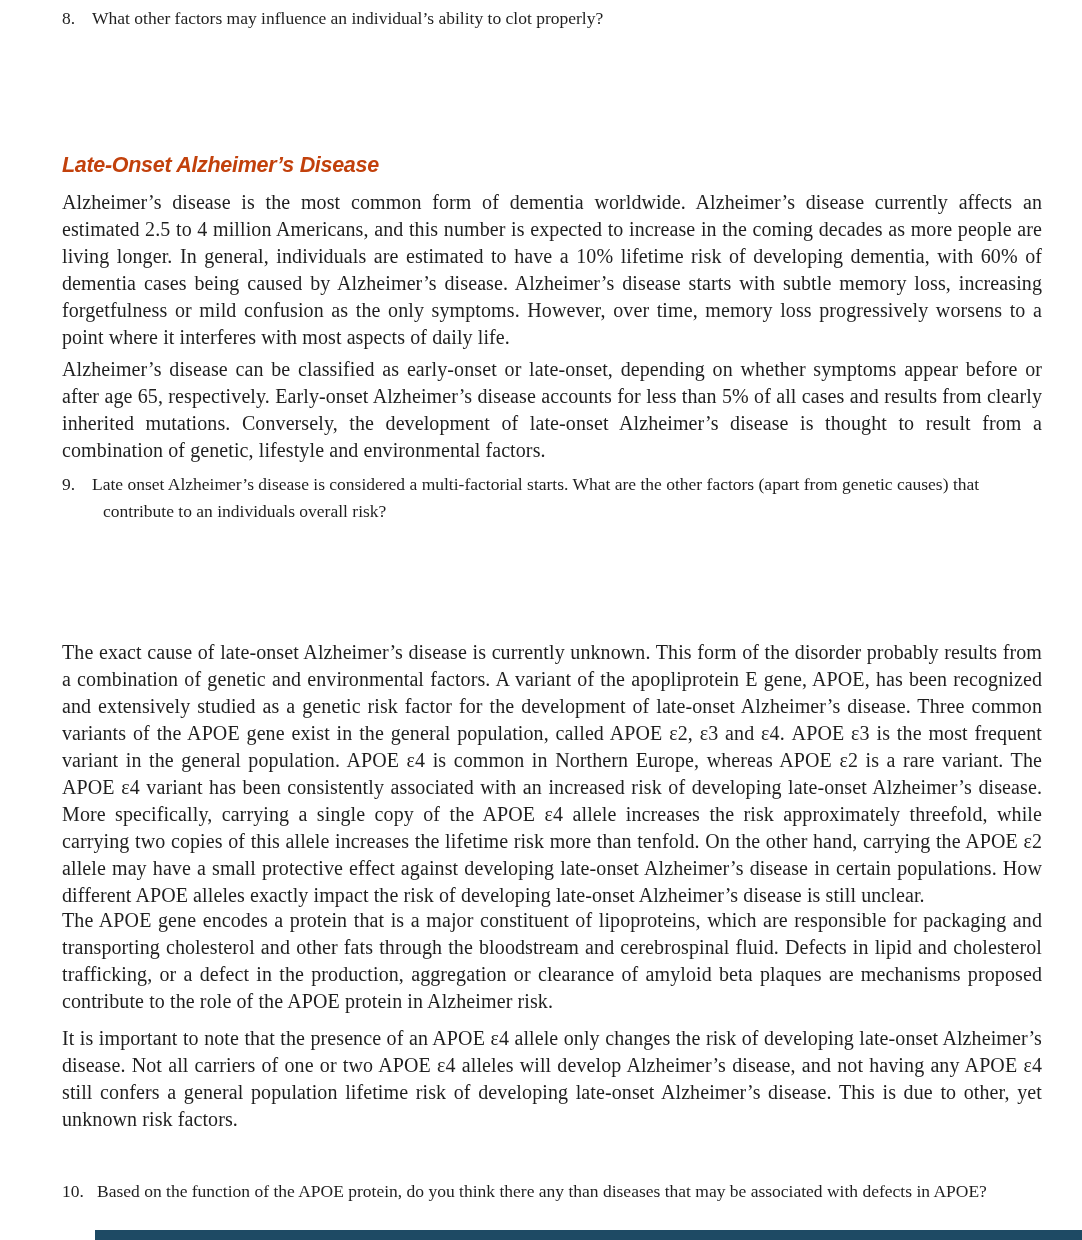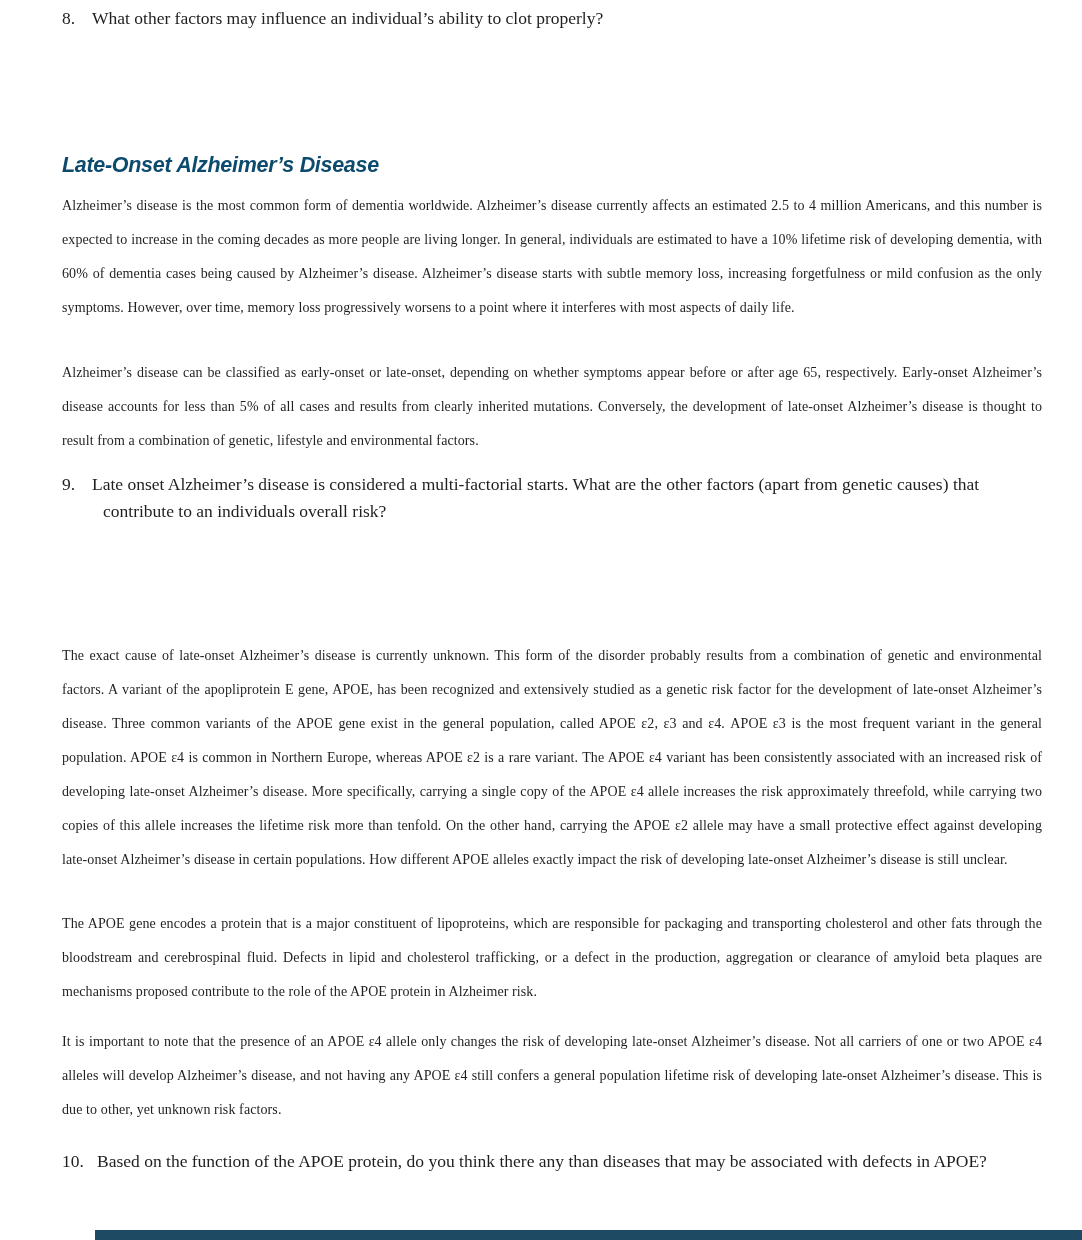--- a/index.html
+++ b/index.html
@@ -12,22 +12,22 @@
     overflow: hidden;
     font-family: "Liberation Serif", "DejaVu Serif", serif;
     color: #1f1f1f;
   }
   .block {
     position: absolute;
     left: 62px;
     width: 980px;
   }
   .body-text {
-    font-size: 14px;
-    line-height: 34px;
+    font-size: 20px;
+    line-height: 27px;
     text-align: justify;
     hyphens: auto;
     -webkit-hyphens: auto;
     letter-spacing: 0.1px;
   }
   .question {
     display: flex;
     align-items: flex-start;
     font-size: 17.5px;
     line-height: 26.5px;
@@ -45,21 +45,21 @@
     text-indent: -11px;
     text-align: left;
   }
   .section-heading {
     font-family: "Liberation Sans", "DejaVu Sans", sans-serif;
     font-style: italic;
     font-weight: bold;
     font-size: 21.5px;
     line-height: 26px;
     letter-spacing: -0.3px;
-    color: #0c4a6e;
+    color: #c2410c;
     text-align: left;
   }
   .footer-bar {
     position: absolute;
     left: 95px;
     right: 0;
     top: 1230px;
     height: 10px;
   }
 </style>
@@ -83,20 +83,20 @@
     <span class="qnum">9.</span>
     <div class="qtext">Late onset Alzheimer’s disease is considered a multi-factorial starts. What are the other factors (apart from genetic causes) that contribute to an individuals overall risk?</div>
   </div>
 
   <p class="block body-text" style="top: 639px;">The exact cause of late-onset Alzheimer’s disease is currently unknown. This form of the disorder probably results from a combination of genetic and environmental factors. A variant of the apopliprotein E gene, APOE, has been recognized and extensively studied as a genetic risk factor for the development of late-onset Alzheimer’s disease. Three common variants of the APOE gene exist in the general population, called APOE ε2, ε3 and ε4. APOE ε3 is the most frequent variant in the general population. APOE ε4 is common in Northern Europe, whereas APOE ε2 is a rare variant. The APOE ε4 variant has been consistently associated with an increased risk of developing late-onset Alzheimer’s disease. More specifically, carrying a single copy of the APOE ε4 allele increases the risk approximately threefold, while carrying two copies of this allele increases the lifetime risk more than tenfold. On the other hand, carrying the APOE ε2 allele may have a small protective effect against developing late-onset Alzheimer’s disease in certain populations. How different APOE alleles exactly impact the risk of developing late-onset Alzheimer’s disease is still unclear.</p>
 
   <p class="block body-text" style="top: 907px;">The APOE gene encodes a protein that is a major constituent of lipoproteins, which are responsible for packaging and transporting cholesterol and other fats through the bloodstream and cerebrospinal fluid. Defects in lipid and cholesterol trafficking, or a defect in the production, aggregation or clearance of amyloid beta plaques are mechanisms proposed contribute to the role of the APOE protein in Alzheimer risk.</p>
 
   <p class="block body-text" style="top: 1025px;">It is important to note that the presence of an APOE ε4 allele only changes the risk of developing late-onset Alzheimer’s disease. Not all carriers of one or two APOE ε4 alleles will develop Alzheimer’s disease, and not having any APOE ε4 still confers a general population lifetime risk of developing late-onset Alzheimer’s disease. This is due to other, yet unknown risk factors.</p>
 
-  <div class="block question" style="top: 1148px;">
+  <div class="block question" style="top: 1178px;">
     <span class="qnum wide">10.</span>
     <div class="qtext">Based on the function of the APOE protein, do you think there any than diseases that may be associated with defects in APOE?</div>
   </div>
 
   <div class="footer-bar" style="background: rgb(30, 74, 100);"></div>
 
 </div>
 
 </body></html>

